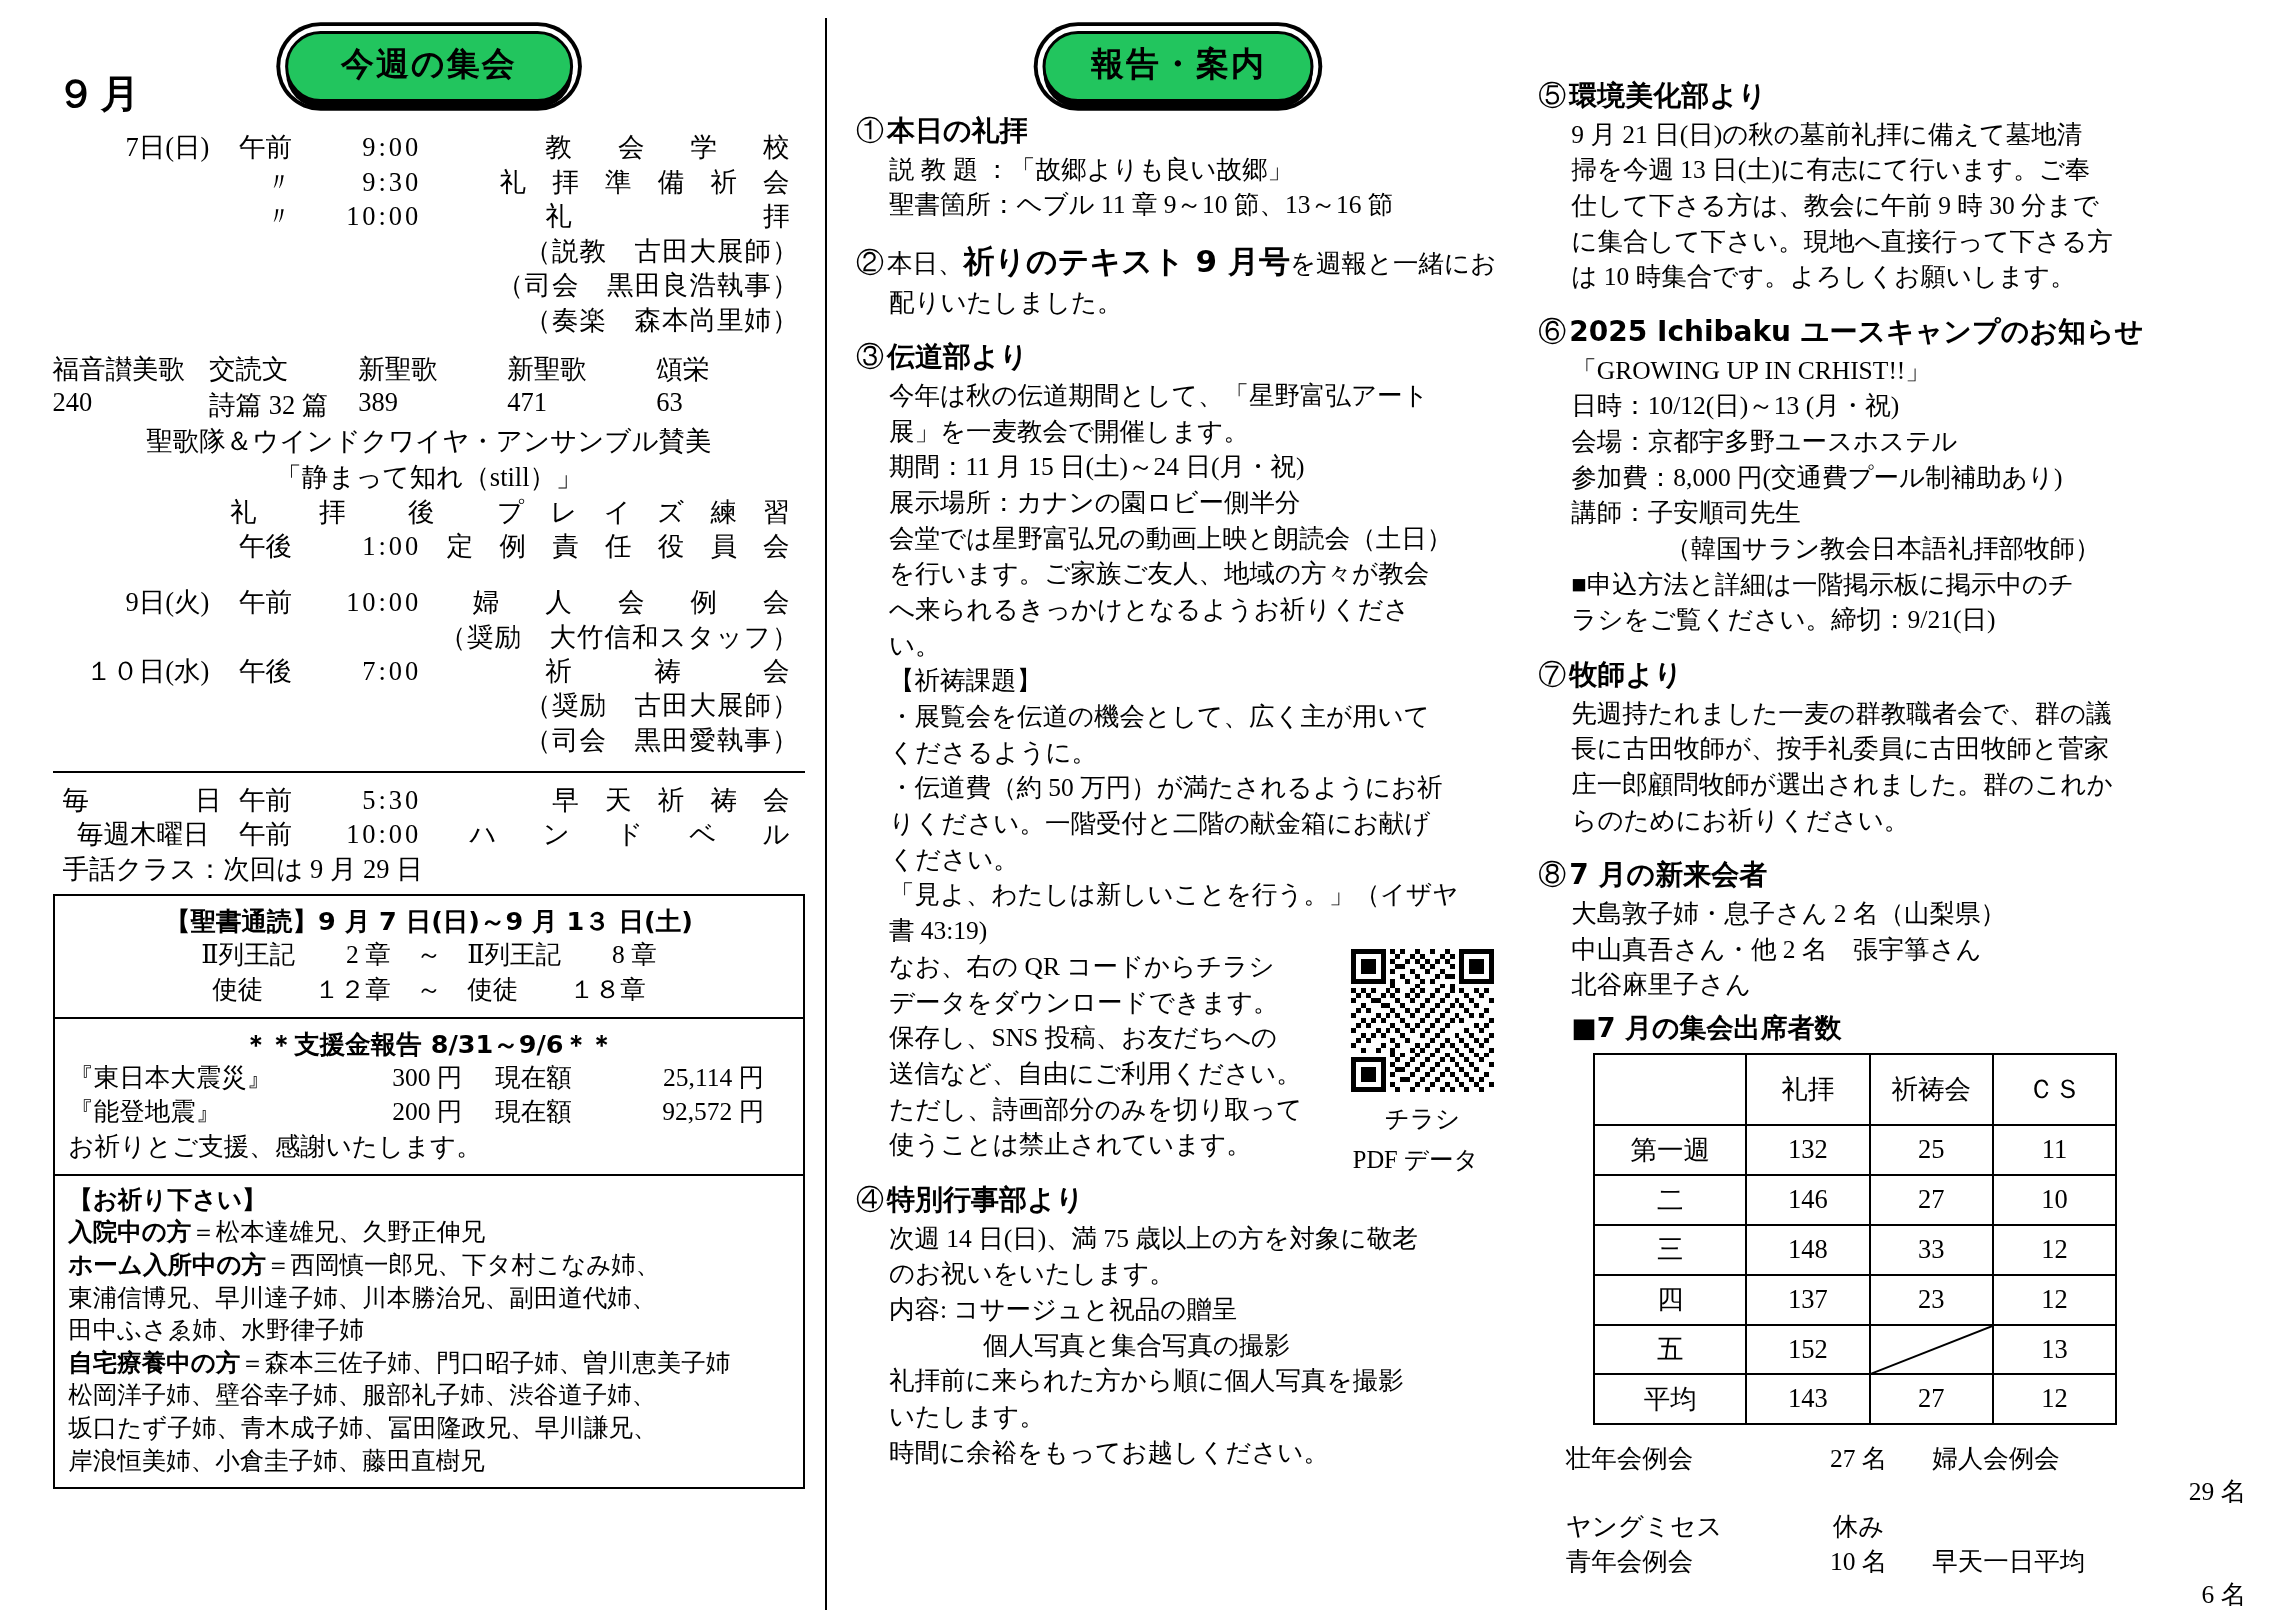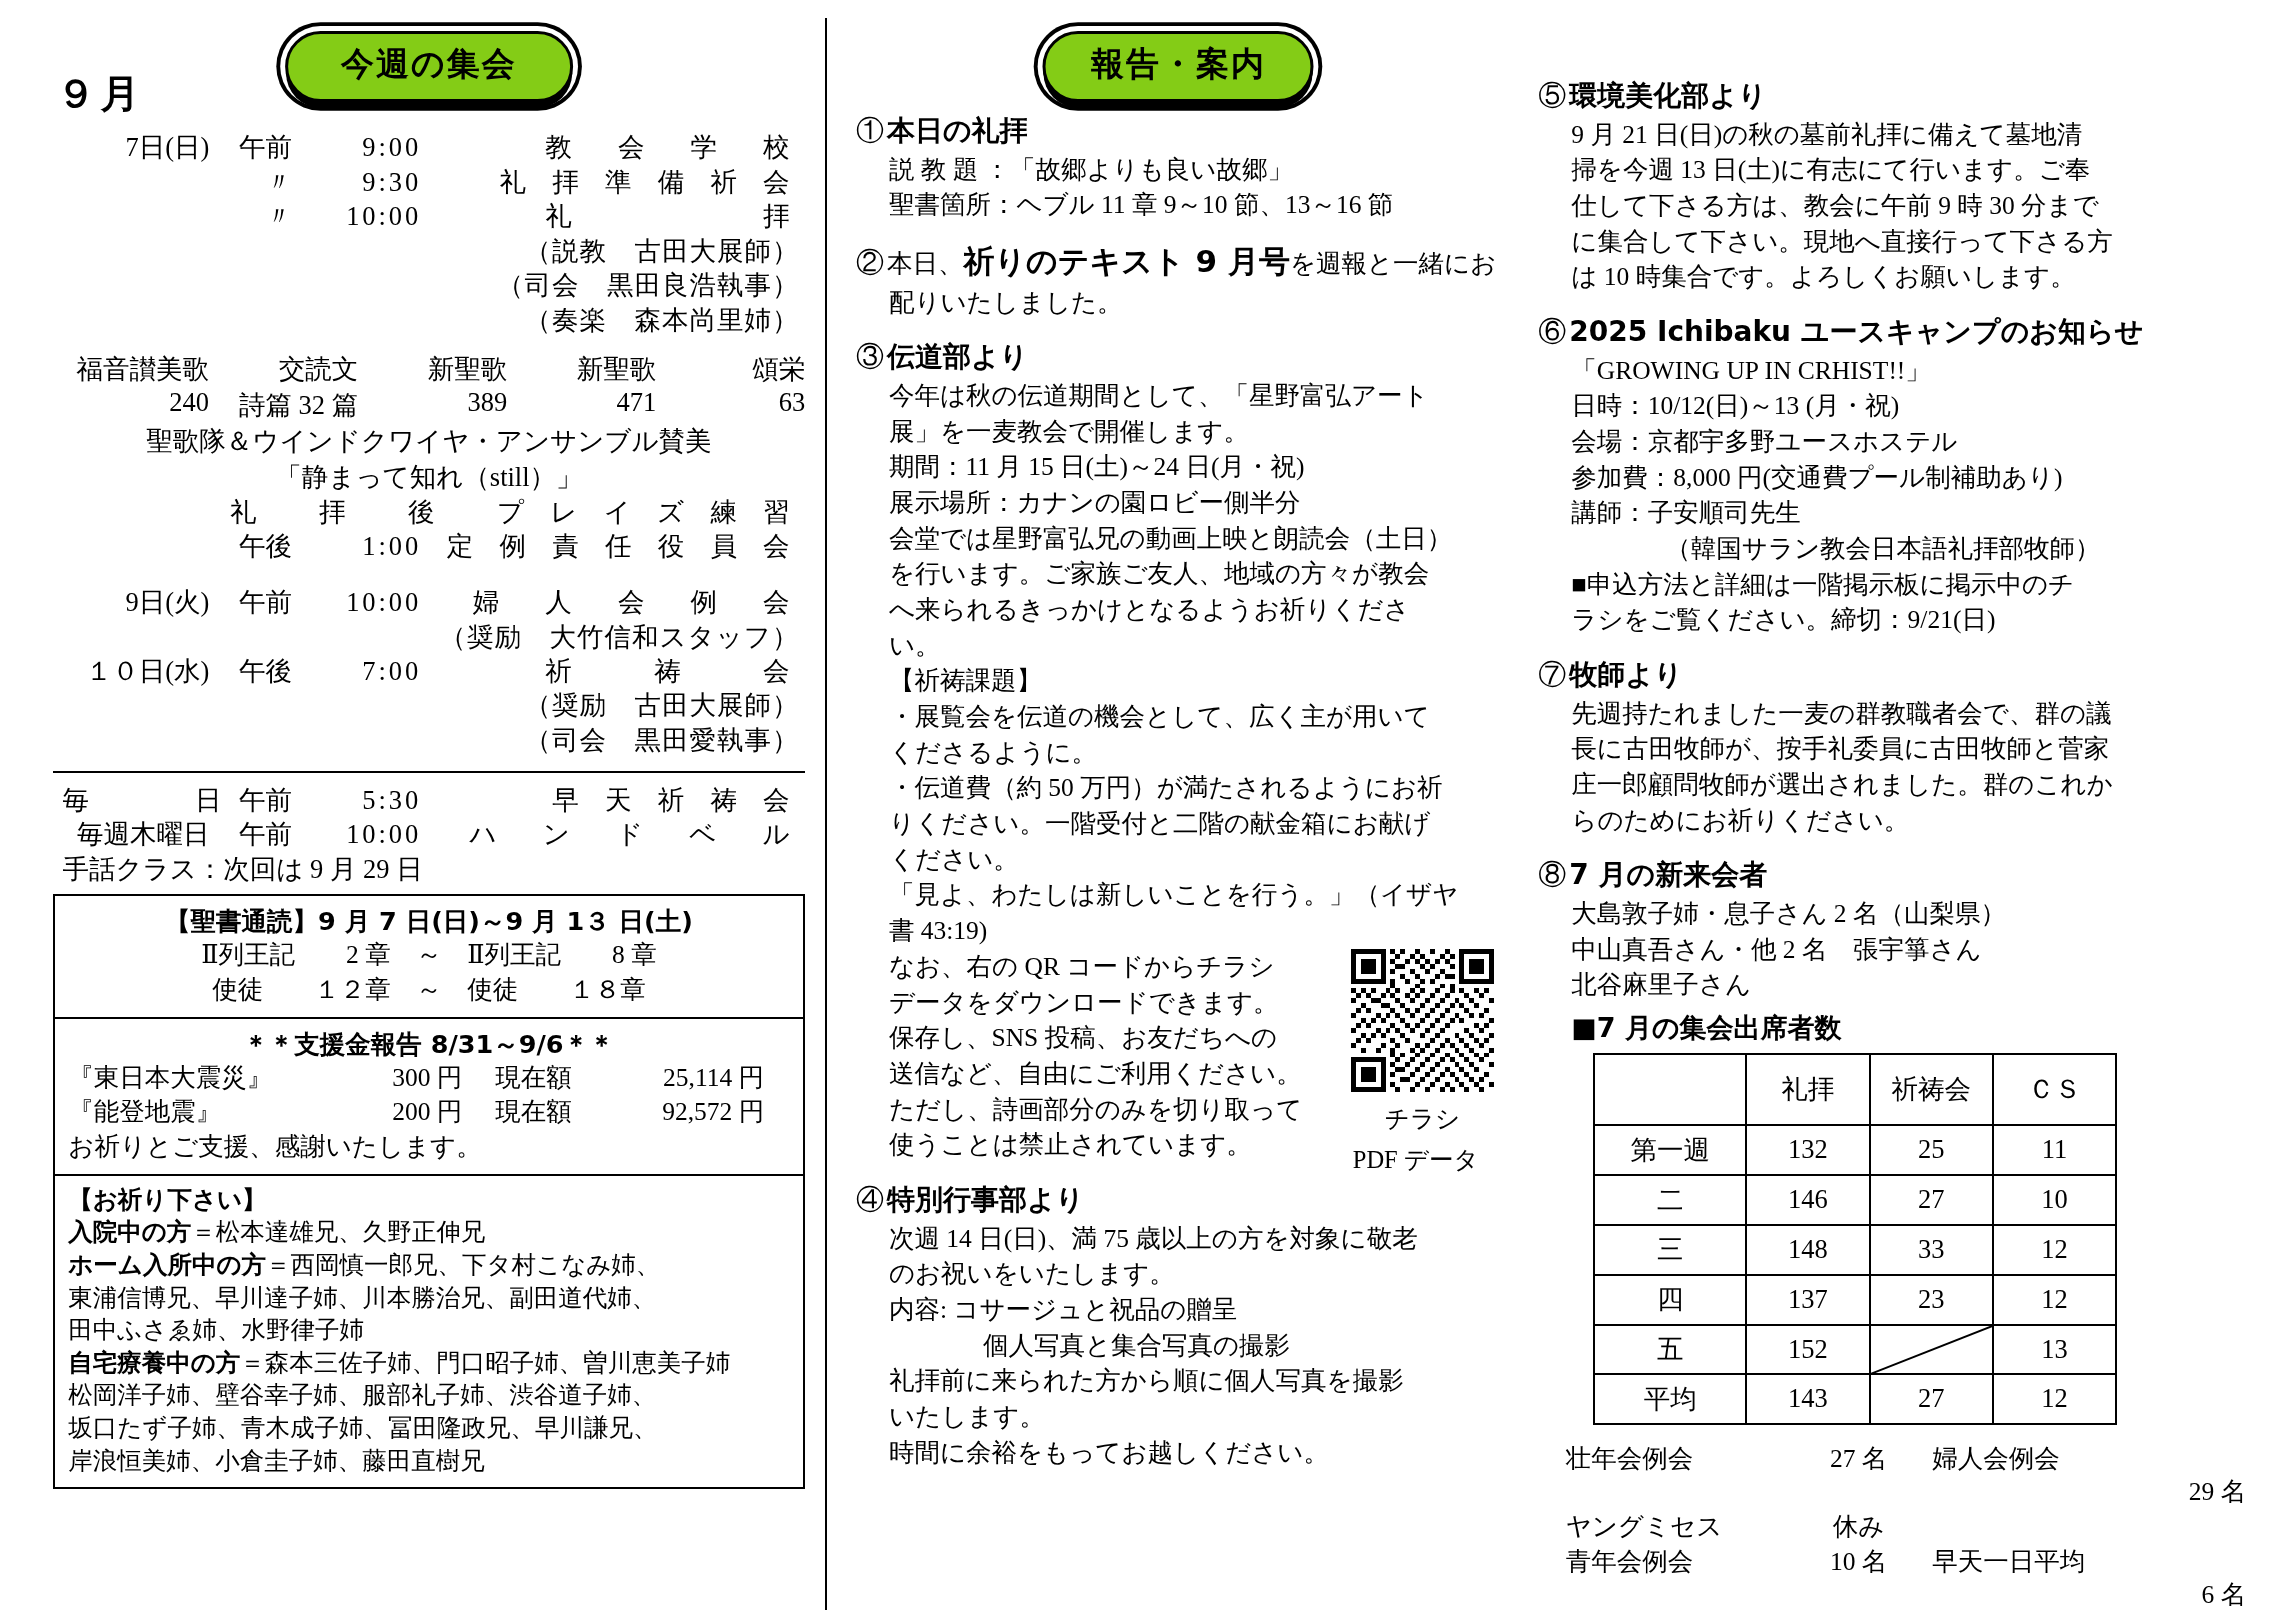--- a/index.html
+++ b/index.html
@@ -43,21 +43,21 @@
     padding-right: 3.9px;
   }
 
   
   .pill-wrap { height: 94px; position: relative; }
   .pill {
     position: absolute;
     left: 50%;
     transform: translateX(-50%);
     top: 13.7px;
-    background: #84cc16;
+    background: #22c55e;
     border: 3.9px solid #000;
     border-radius: 45px;
     box-shadow: 0 6.9px 0 -1px #000, 0 0 0 4.9px #fff, 0 0 0 8.8px #000;
     padding: 7.8px 53px 11.8px 53px;
     font-family: Liberation Mono, monospace;
     font-weight: bold;
     font-size: 33px;
     letter-spacing: 2px;
     white-space: nowrap;
   }
@@ -90,21 +90,21 @@
   .s-time   { width: 129px; text-align: right; padding-right: 3.9px;
               font-family: "Liberation Serif", serif; letter-spacing: 2.9px;}
   .s-name   { flex: 1; text-align: right; letter-spacing: 9.8px; padding-right: 5.9px;}
   .s-paren  { flex: 1; text-align: right; padding-right: 5.9px; letter-spacing: 1px;}
   .s-blank  { width: 345px; }
   .spacer16 { height: 21.6px; }
 
   
   .hymns { font-size: 26.5px; margin: 13.7px 0 0 0; }
   .hymn-row { display: flex; }
-  .hymn-cell { flex: 1; text-align: right; }
+  .hymn-cell { flex: 1; text-align: left; }
   .hymn-cell.first { flex: 1.05; }
   .center-line { text-align: center; font-size: 26.5px; }
 
   
   .rule { border: none; border-top: 2px solid #000; margin: 13.7px 0 9.8px 0; }
 
   
   .box {
     border: 2px solid #000;
     padding: 7.8px 13.7px 9.8px 13.7px;

